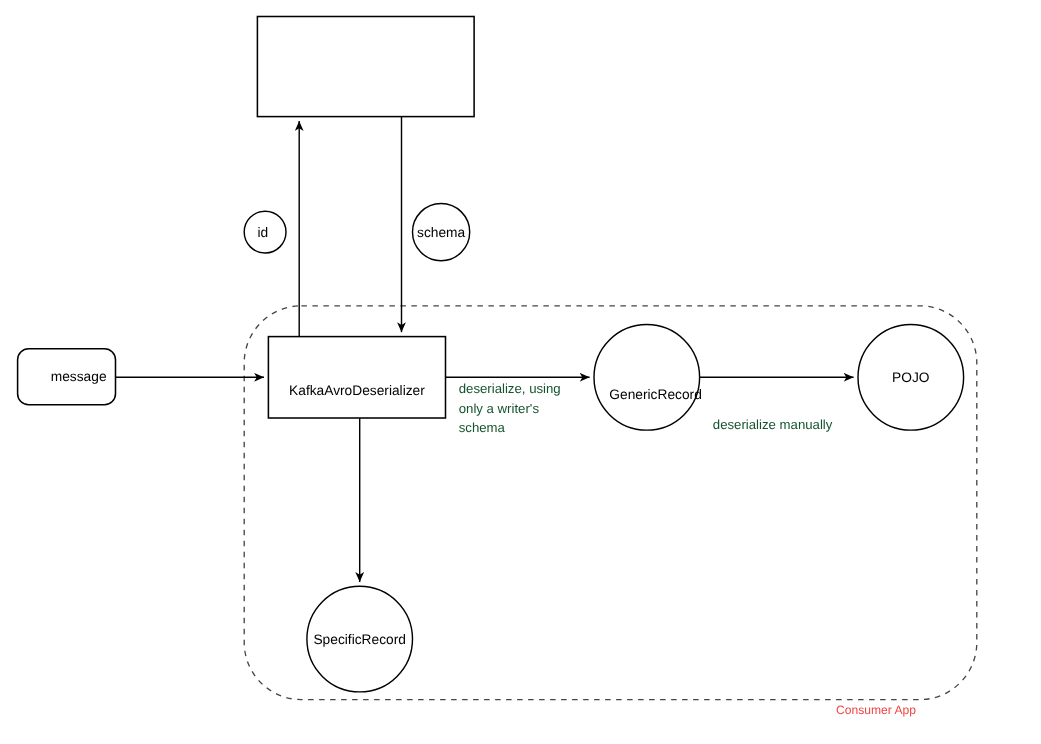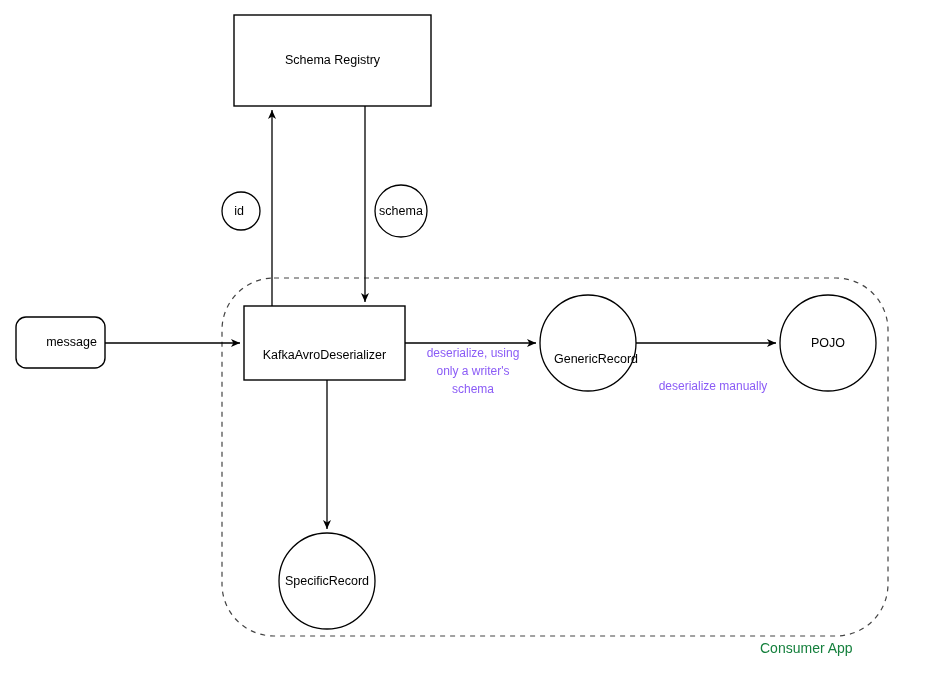--- a/index.html
+++ b/index.html
@@ -31,30 +31,30 @@
     font-size: 12.5px;
     color: #000000;
     line-height: 1.25;
     text-align: center;
     white-space: nowrap;
     pointer-events: none;
   }
   .edge-label {
     position: absolute;
     font-size: 12px;
-    color: #8b5cf6;
+    color: #14532d;
     line-height: 1.48;
-    text-align: center;
+    text-align: left;
     white-space: pre-line;
     pointer-events: none;
   }
   .container-label {
     position: absolute;
-    font-size: 14px;
-    color: #15803d;
+    font-size: 11px;
+    color: #ef4444;
     white-space: nowrap;
     pointer-events: none;
   }
   .hit {
     position: absolute;
     background: transparent;
   }
 </style>
 </head>
 <body>
@@ -88,21 +88,20 @@
 
     <line x1="105" y1="343" x2="240" y2="343" stroke="#000000" stroke-width="1.4" marker-end="url(#arrowhead)"></line>
 
     <line x1="405" y1="343" x2="536" y2="343" stroke="#000000" stroke-width="1.3" marker-end="url(#arrowhead)"></line>
 
     <line x1="636" y1="343" x2="776" y2="343" stroke="#000000" stroke-width="1.3" marker-end="url(#arrowhead)"></line>
 
     <line x1="327" y1="380" x2="327" y2="529" stroke="#000000" stroke-width="1.3" marker-end="url(#arrowhead)"></line>
   </svg>
 
-  <div class="node-label" style="left:234px; top:53px; width:197px;">Schema Registry</div>
 
   <div class="node-label" style="left:222px; top:204px; width:34px;">id</div>
 
   <div class="node-label" style="left:375px; top:204px; width:52px;">schema</div>
 
   <div class="node-label" style="left:27px; top:335px; width:89px;">message</div>
 
   <div class="node-label" style="left:244px; top:348px; width:161px;">KafkaAvroDeserializer</div>
 
   <div class="node-label" style="left:540px; top:352px; width:112px;">GenericRecord</div>

